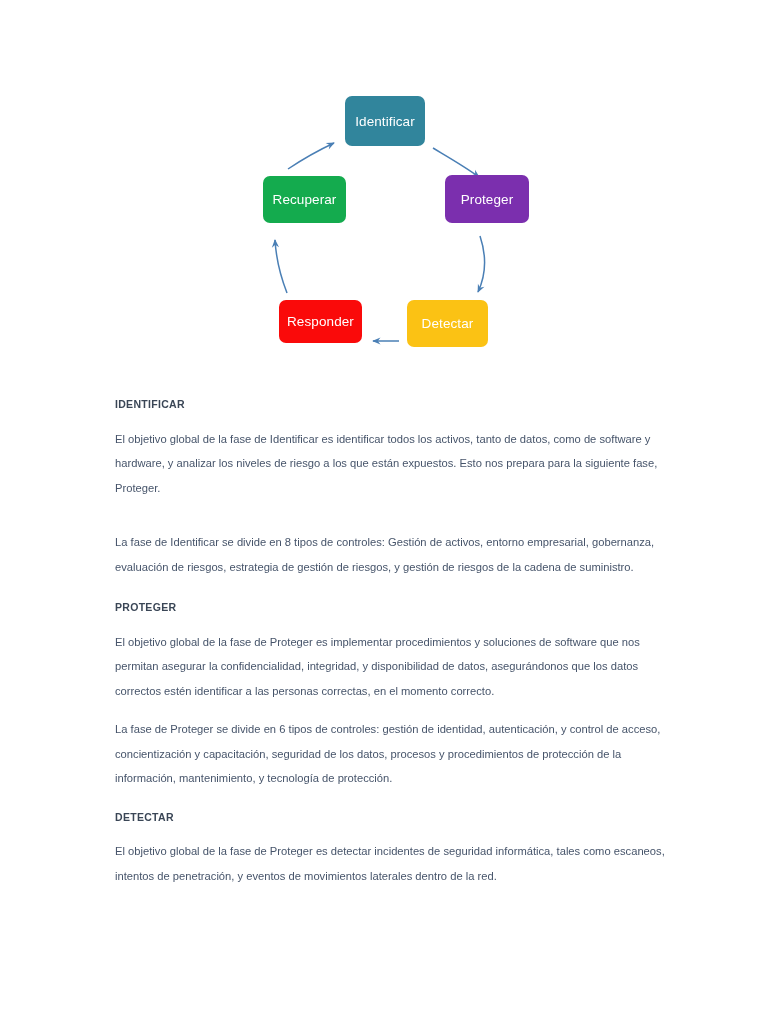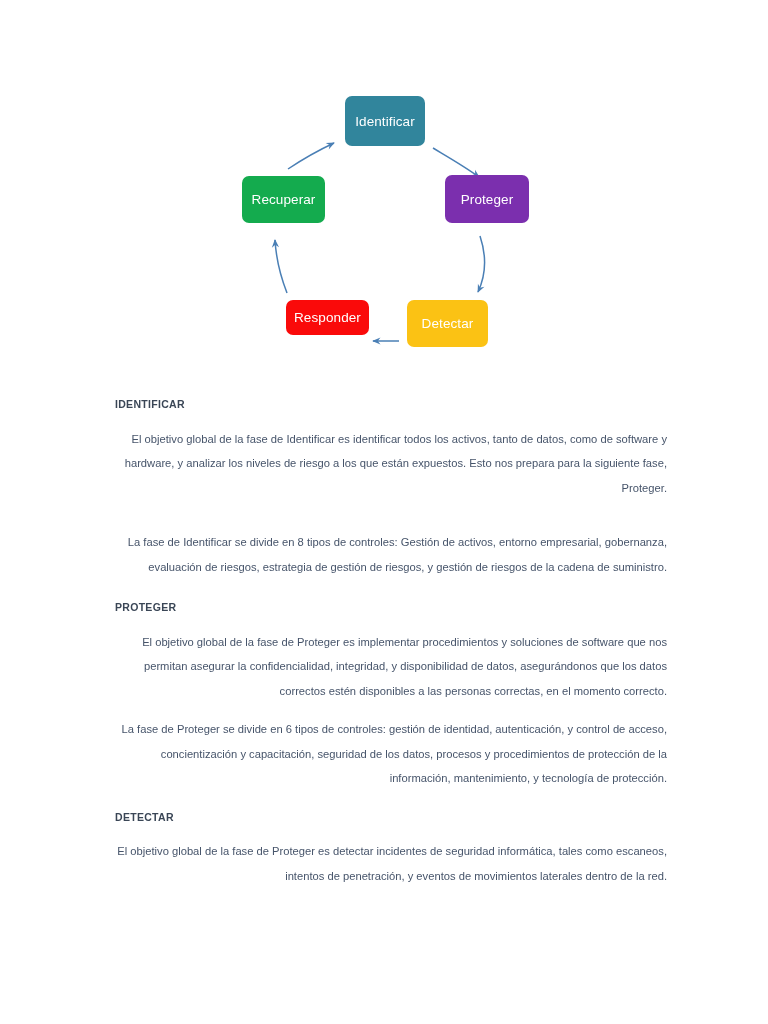--- a/index.html
+++ b/index.html
@@ -41,21 +41,21 @@
     color: #ffffff;
     font-size: 13.5px;
     font-weight: 400;
     letter-spacing: .1px;
     white-space: nowrap;
     box-sizing: border-box;
   }
   .node-identificar { left: 345px; top: 96px;  width: 80px;  height: 50px; }
   .node-proteger    { left: 445px; top: 175px; width: 84px;  height: 48px; }
   .node-detectar    { left: 407px; top: 300px; width: 81px;  height: 47px; }
-  .node-responder   { left: 286px; top: 300px; width: 83px;  height: 35px; }
+  .node-responder   { left: 279px; top: 300px; width: 83px;  height: 43px; }
   .node-recuperar   { left: 242px; top: 176px; width: 83px;  height: 47px; }
 
   
   #article {
     position: absolute;
     left: 115px;
     top: 398px;
     width: 552px;
   }
   .sec-heading {
@@ -64,21 +64,21 @@
     letter-spacing: .3px;
     color: #3a4656;
     margin: 0 0 16px 0;
     line-height: 1.2;
   }
   .sec-para {
     font-size: 11.2px;
     line-height: 24.5px;
     color: #46546a;
     margin: 0 0 14px 0;
-    text-align: right;
+    text-align: left;
   }
   .sec-block { margin-bottom: 10px; }
   .sec-block + .sec-block { margin-top: 0; }
   .gap-ident { margin-bottom: 30px; }
   .sec-para:last-child { margin-bottom: 0; }
   .sec-block.sp-ident { margin-bottom: 22px; }
   .sec-block.sp-prot  { margin-bottom: 20px; }
   .sec-block.sp-det   { margin-bottom: 0; }
 </style>
 </head>
@@ -109,36 +109,36 @@
   </div>
   <div class="node node-proteger" style="background: rgb(123, 47, 174);">
     <span>Proteger</span>
   </div>
   <div class="node node-detectar" style="background: rgb(251, 194, 20);">
     <span>Detectar</span>
   </div>
   <div class="node node-responder" style="background: rgb(250, 10, 10);">
     <span>Responder</span>
   </div>
-  <div class="node node-recuperar" style="background: rgb(20, 171, 78);">
+  <div class="node node-recuperar" style="background: rgb(20, 171, 78); margin-left: 21px;">
     <span>Recuperar</span>
   </div>
 </div>
 
 <div id="article">
 
   <div class="sec-block sp-ident">
     <h2 class="sec-heading">IDENTIFICAR</h2>
     <p class="sec-para gap-ident">El objetivo global de la fase de Identificar es identificar todos los activos, tanto de datos, como de software y hardware, y analizar los niveles de riesgo a los que están expuestos. Esto nos prepara para la siguiente fase, Proteger.</p>
     <p class="sec-para">La fase de Identificar se divide en 8 tipos de controles: Gestión de activos, entorno empresarial, gobernanza, evaluación de riesgos, estrategia de gestión de riesgos, y gestión de riesgos de la cadena de suministro.</p>
   </div>
 
   <div class="sec-block sp-prot">
     <h2 class="sec-heading">PROTEGER</h2>
-    <p class="sec-para">El objetivo global de la fase de Proteger es implementar procedimientos y soluciones de software que nos permitan asegurar la confidencialidad, integridad, y disponibilidad de datos, asegurándonos que los datos correctos estén disponibles a las personas correctas, en el momento correcto.</p>
+    <p class="sec-para">El objetivo global de la fase de Proteger es implementar procedimientos y soluciones de software que nos permitan asegurar la confidencialidad, integridad, y disponibilidad de datos, asegurándonos que los datos correctos estén identificar a las personas correctas, en el momento correcto.</p>
     <p class="sec-para">La fase de Proteger se divide en 6 tipos de controles: gestión de identidad, autenticación, y control de acceso, concientización y capacitación, seguridad de los datos, procesos y procedimientos de protección de la información, mantenimiento, y tecnología de protección.</p>
   </div>
 
   <div class="sec-block sp-det">
     <h2 class="sec-heading">DETECTAR</h2>
     <p class="sec-para">El objetivo global de la fase de Proteger es detectar incidentes de seguridad informática, tales como escaneos, intentos de penetración, y eventos de movimientos laterales dentro de la red.</p>
   </div>
 
 </div>
 

